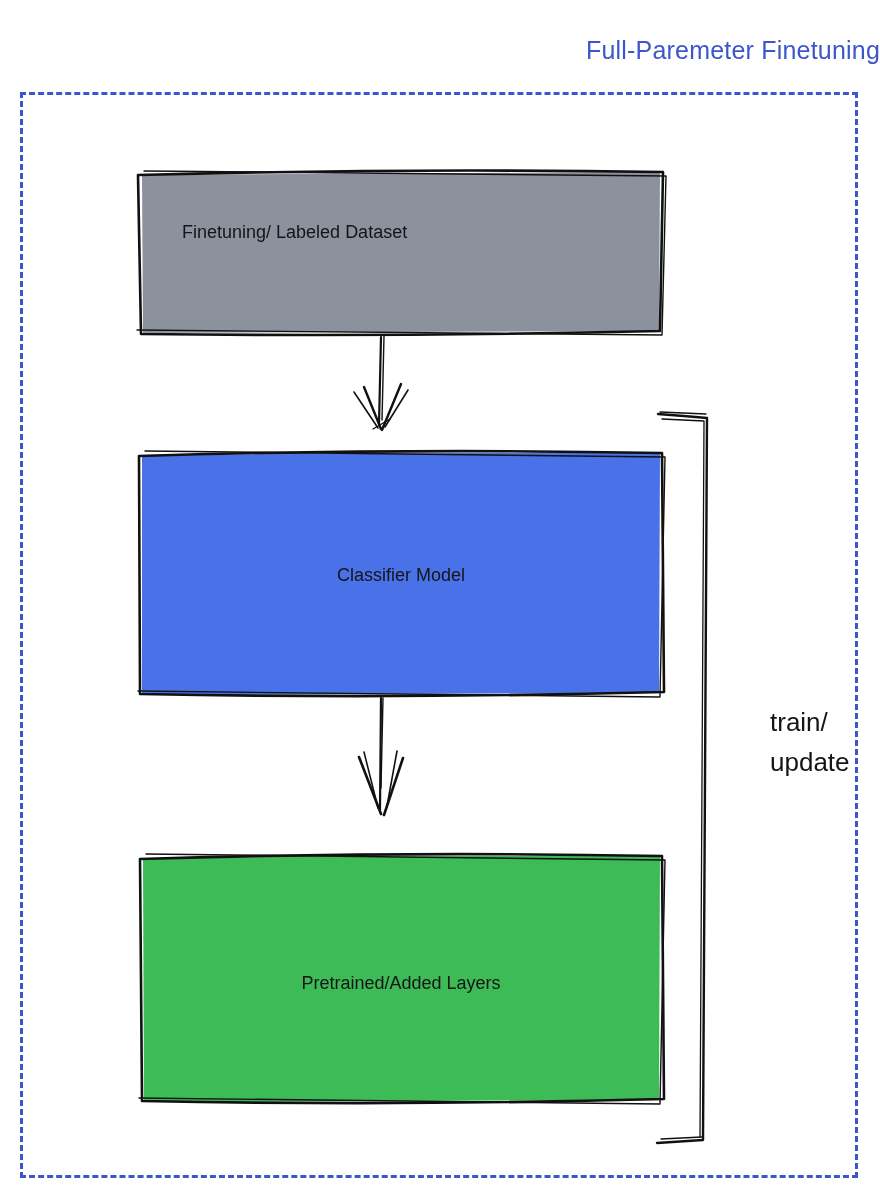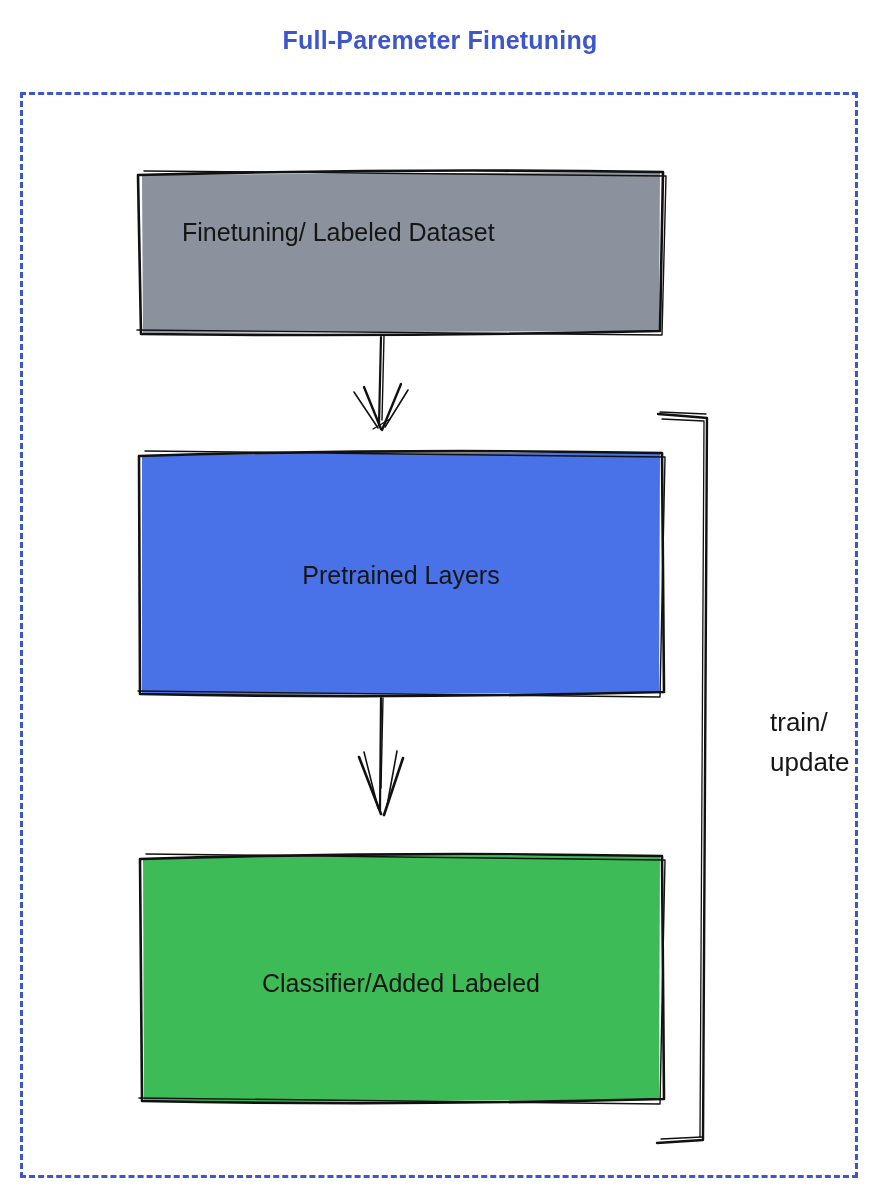--- a/index.html
+++ b/index.html
@@ -10,29 +10,28 @@
   }
   .canvas {
     position: relative;
     width: 880px;
     height: 1200px;
     background: #ffffff;
     overflow: hidden;
   }
   .title {
     position: absolute;
-    top: 25px;
+    top: 35px;
     left: 0;
     width: 880px;
-    text-align: center;
+    text-align: right;
     font-size: 25px;
     line-height: 30px;
     letter-spacing: 0.2px;
     color: var(--title_blue, #3d56cb);
-    font-weight: bold;
   }
   .boundary {
     position: absolute;
     left: 20px;
     top: 92px;
     width: 832px;
     height: 1080px;
     border: 3px dashed var(--border_blue, #3d56cb);
   }
   .sketch {
@@ -44,21 +43,21 @@
     fill: none;
     stroke: var(--ink, #111111);
     stroke-linecap: round;
     stroke-linejoin: round;
   }
   .fill-dataset    { fill: var(--dataset_gray, #8b919d);   stroke: none; }
   .fill-pretrained { fill: var(--pretrained_blue, #4a72e8); stroke: none; }
   .fill-classifier { fill: var(--classifier_green, #3dbb57); stroke: none; }
   .node-label {
     position: absolute;
-    font-size: 25px;
+    font-size: 18px;
     line-height: 32px;
     color: #151515;
     white-space: nowrap;
   }
   .label-dataset {
     left: 182px;
     top: 216px;
     text-align: left;
   }
   .label-pretrained {
@@ -135,22 +134,22 @@
     <g>
       <path class="ink" stroke-width="2.4" d="M658 414 Q685 416 707 418 L703 1140 L657 1143"></path>
       <path class="ink" stroke-width="1.3" d="M662 419 L704 421 L700 1137"></path>
       <path class="ink" stroke-width="1.3" d="M660 412 L706 414"></path>
       <path class="ink" stroke-width="1.3" d="M661 1139 L702 1137"></path>
     </g>
   </svg>
 
   <div class="node-label label-dataset">Finetuning/ Labeled Dataset</div>
 
-  <div class="node-label label-pretrained">Pretrained Layers</div>
+  <div class="node-label label-pretrained">Classifier Model</div>
 
-  <div class="node-label label-classifier">Classifier/Added Labeled</div>
+  <div class="node-label label-classifier">Pretrained/Added Layers</div>
 
   <div class="bracket-label">
     <div>train/</div>
     <div>update</div>
   </div>
 
 </div>
 
 </body></html>

